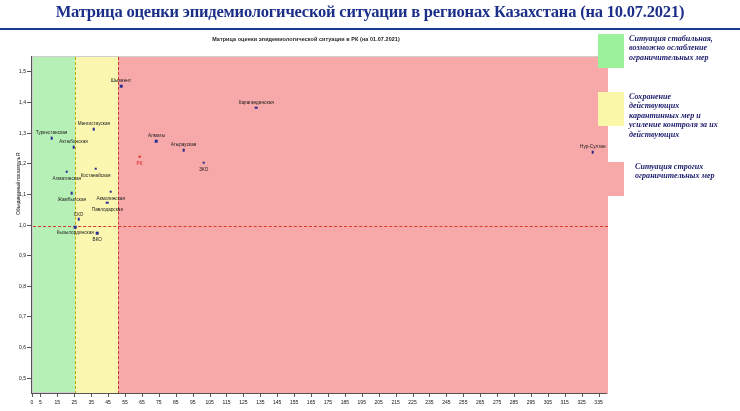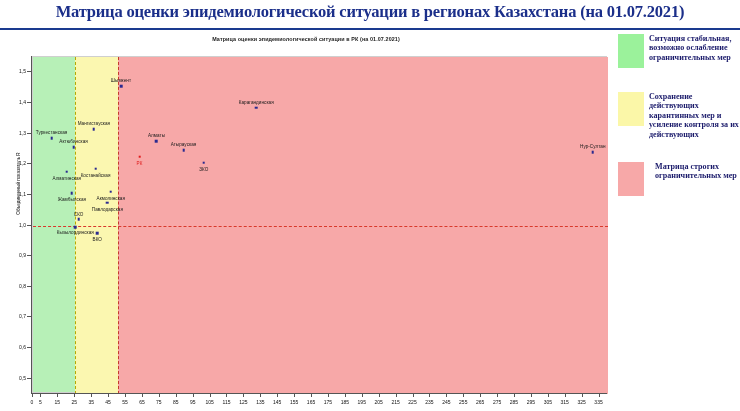--- a/index.html
+++ b/index.html
@@ -51,38 +51,38 @@
   .xtick{position:absolute;top:362px;width:1px;height:4px;background:#555;}
   .xlab{position:absolute;top:368px;font-size:5px;color:#111;transform:translateX(-50%);}
   #y-axis{position:absolute;left:31px;top:25px;width:1px;height:338px;background:#555;}
   .ytick{position:absolute;left:27px;width:4px;height:1px;background:#555;}
   .ylab{position:absolute;left:8px;width:18px;text-align:right;font-size:5px;color:#111;transform:translateY(-50%);}
   #y-title{
     position:absolute;left:-52px;top:150px;width:140px;text-align:center;
     font-size:4.6px;color:#111;transform:rotate(-90deg);transform-origin:center;
   }
   
-  #legend{position:absolute;left:616px;top:34px;width:124px;height:200px;}
+  #legend{position:absolute;left:596px;top:34px;width:124px;height:200px;font-style:italic;}
   .legend-row{position:absolute;left:0;width:124px;}
   .swatch{position:absolute;left:2px;width:26px;height:34px;}
   .sw-green{background:#9bf29b;}
   .sw-yellow{background:#fbf7a8;}
   .sw-red{background:#f7a8a8;}
   .legend-text{
     position:absolute;left:33px;width:90px;
     font-family:"Liberation Serif",serif;font-weight:bold;
     font-size:8.1px;line-height:9.4px;color:#1b1b6b;
   }
   #legend-row-red .legend-text{left:39px;width:84px;}
 </style>
 </head>
 <body>
 
 <div id="header">
-  <div id="page-title">Матрица оценки эпидемиологической ситуации в регионах Казахстана (на 01.07.2021)</div>
+  <div id="page-title">Матрица оценки эпидемиологической ситуации в регионах Казахстана (на 10.07.2021)</div>
 </div>
 
 <div id="chart-panel">
   <div id="chart-subtitle">Матрица оценки эпидемиологической ситуации в РК (на 01.07.2021)</div>
 
   <div id="plot">
     <div class="zone" id="zone-yellow-top" style="left: 42.2794px; top: 0px; width: 42.2794px; height: 168.5px;"></div>
     <div class="zone" id="zone-red-top" style="left: 84.5588px; top: 0px; width: 490.441px; height: 168.5px;"></div>
     <div class="zone" id="zone-yellow-bottom" style="left: 42.2794px; top: 168.5px; width: 42.2794px; height: 168.5px;"></div>
     <div class="zone" id="zone-red-bottom" style="left: 84.5588px; top: 168.5px; width: 490.441px; height: 168.5px;"></div>
@@ -235,15 +235,15 @@
   <div class="legend-row" id="legend-row-green" style="top:0;">
     <div class="swatch sw-green"></div>
     <div class="legend-text">Ситуация стабильная, возможно ослабление ограничительных мер</div>
   </div>
   <div class="legend-row" id="legend-row-yellow" style="top:58px;">
     <div class="swatch sw-yellow"></div>
     <div class="legend-text">Сохранение действующих карантинных мер и усиление контроля за их действующих</div>
   </div>
   <div class="legend-row" id="legend-row-red" style="top:128px;">
     <div class="swatch sw-red"></div>
-    <div class="legend-text">Матрица строгих ограничительных мер</div>
+    <div class="legend-text">Ситуация строгих ограничительных мер</div>
   </div>
 </div>
 
 </body></html>

